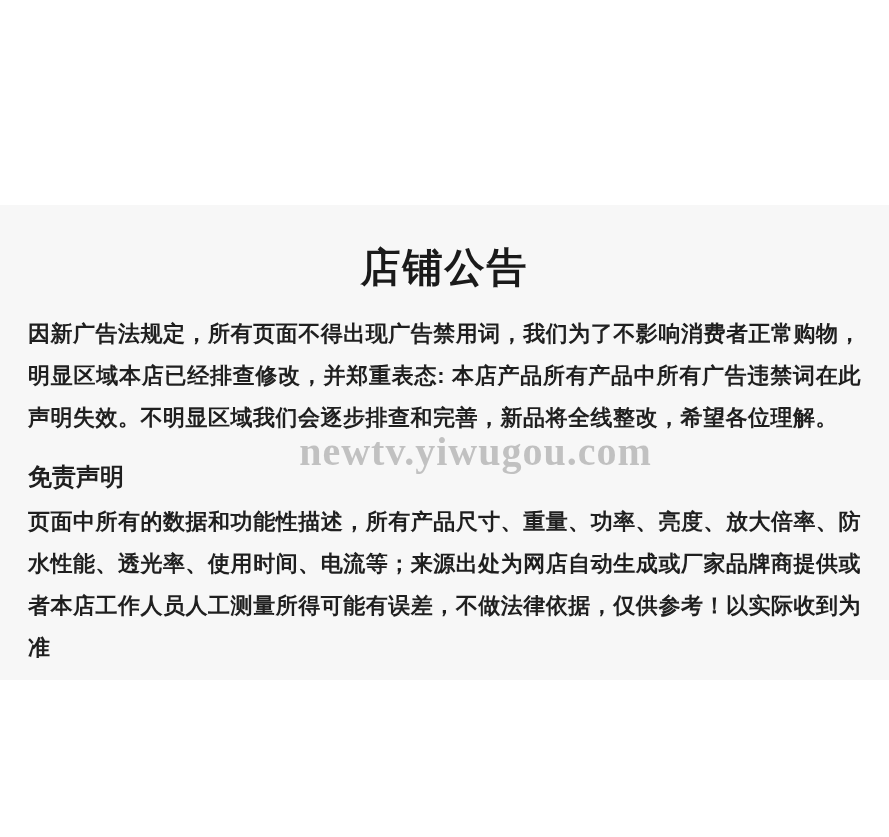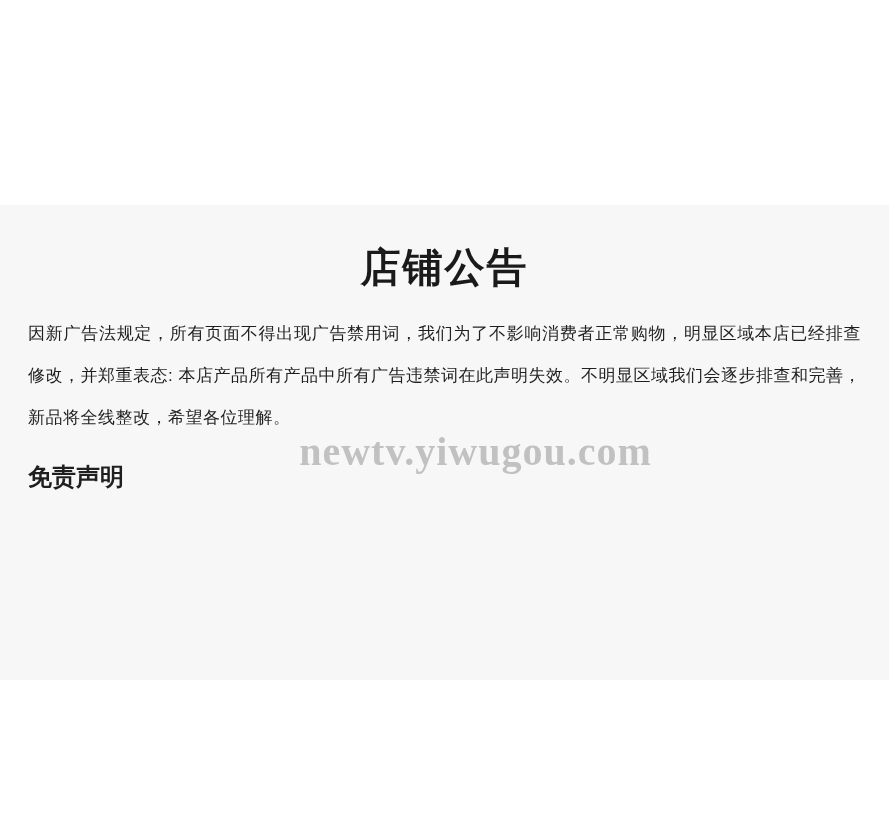--- a/index.html
+++ b/index.html
@@ -34,26 +34,27 @@
   .announcement-title {
     text-align: center;
     font-size: 40px;
     font-weight: bold;
     color: #1a1a1a;
     letter-spacing: 2px;
     line-height: 1.2;
     margin: 8px 0 22px 0;
   }
   .body-text {
-    font-size: 17px;
+    font-size: 22px;
     line-height: 42px;
     color: #1f1f1f;
     letter-spacing: 0.5px;
     text-align: justify;
     margin: 4px 0 0 0;
+    font-weight: bold;
   }
   .section-gap {
     height: 22px;
   }
   .disclaimer-heading {
     font-size: 24px;
     font-weight: bold;
     color: #1f1f1f;
     line-height: 36px;
     margin: 0 0 4px 0;
@@ -84,18 +85,19 @@
   <div class="announcement-card">
 
     <h1 class="announcement-title">店铺公告</h1>
 
     <p class="body-text">因新广告法规定，所有页面不得出现广告禁用词，我们为了不影响消费者正常购物，明显区域本店已经排查修改，并郑重表态: 本店产品所有产品中所有广告违禁词在此声明失效。不明显区域我们会逐步排查和完善，新品将全线整改，希望各位理解。</p>
 
     <div class="section-gap"></div>
 
     <div class="disclaimer-heading">免责声明</div>
 
+    <p class="body-text">页面中所有的数据和功能性描述，所有产品尺寸、重量、功率、亮度、放大倍率、防水性能、透光率、使用时间、电流等；来源出处为网店自动生成或厂家品牌商提供或者本店工作人员人工测量所得可能有误差，不做法律依据，仅供参考！以实际收到为准</p>
 
   </div>
 
   <div class="watermark">newtv.yiwugou.com</div>
 
 </div>
 
 </body></html>

